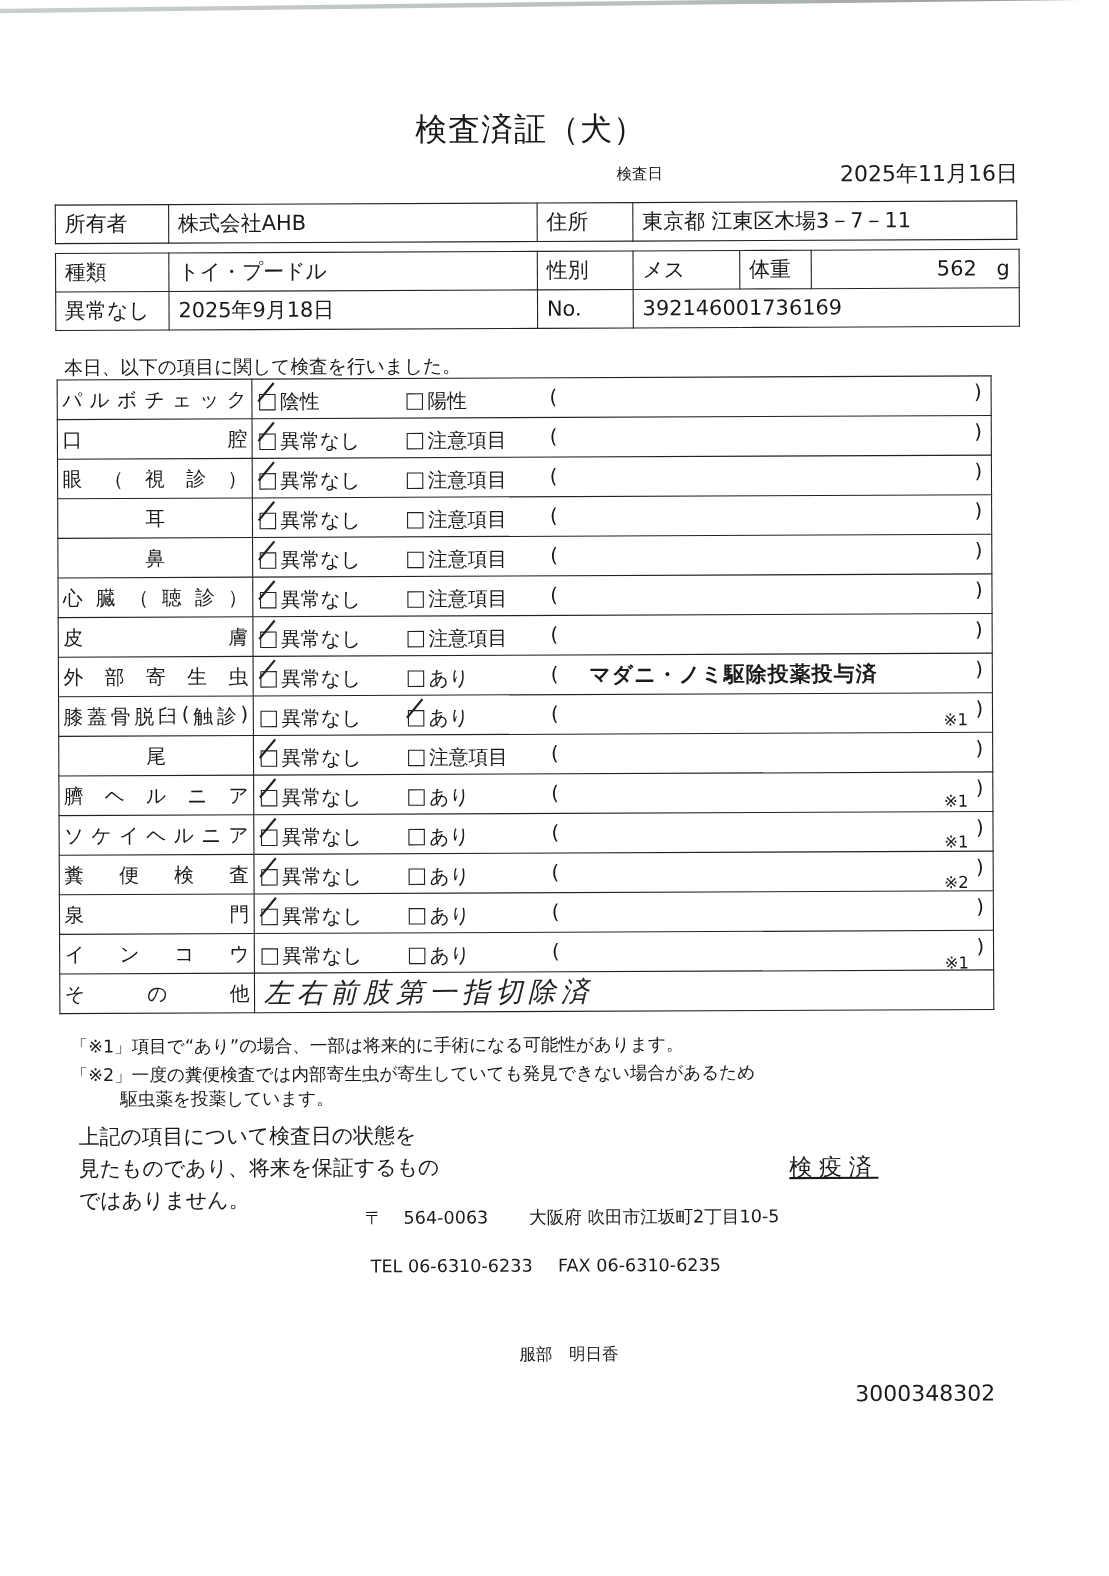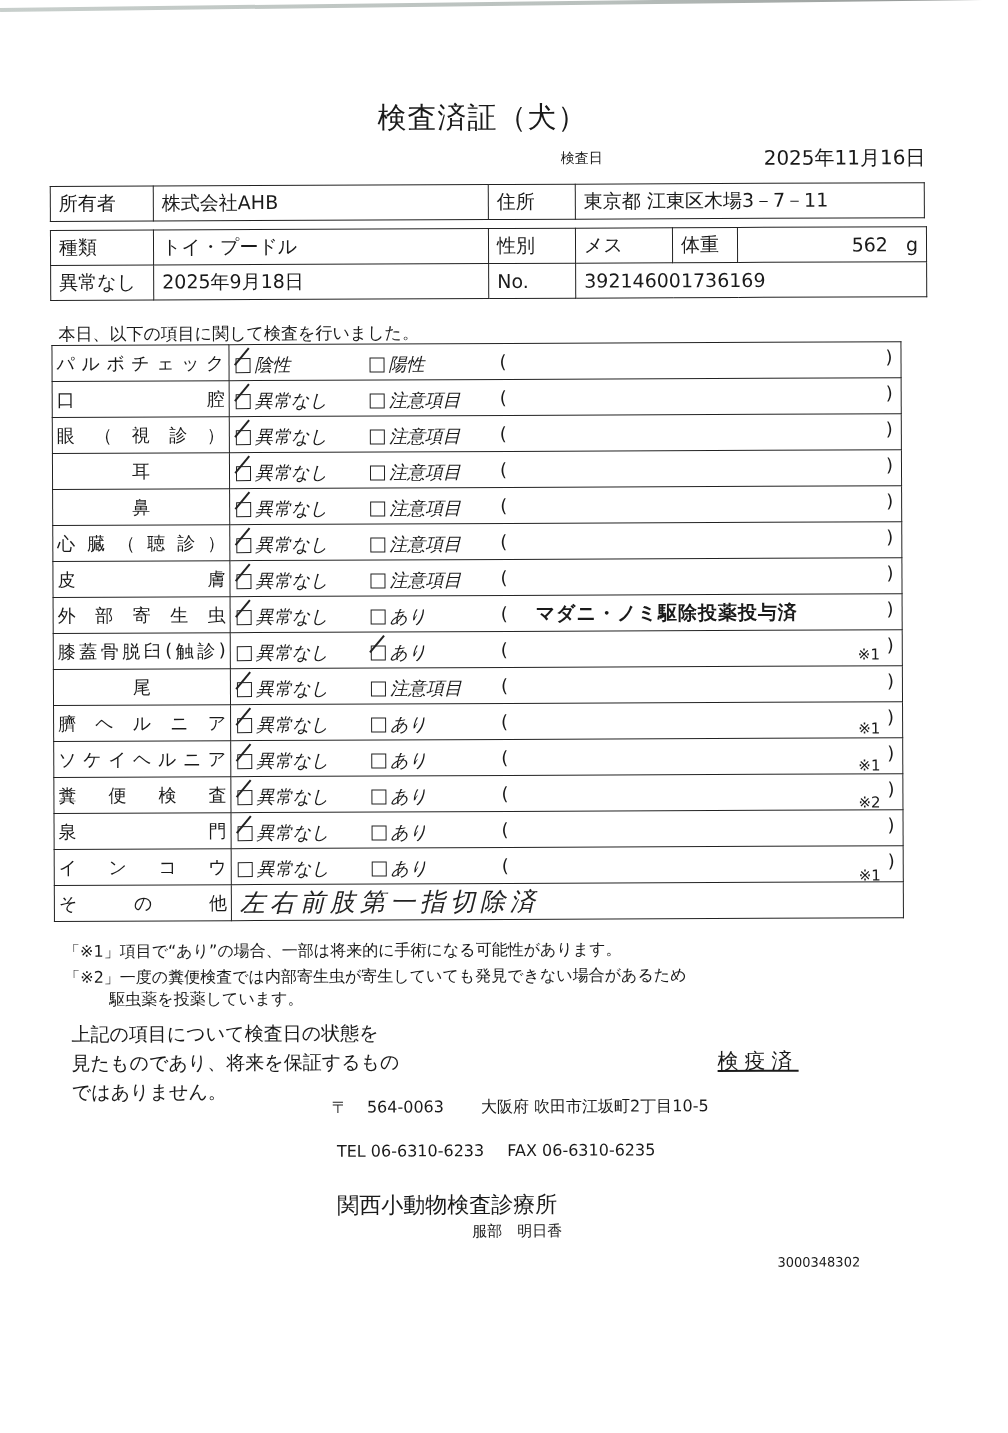--- a/index.html
+++ b/index.html
@@ -24,21 +24,21 @@
 
   .intro { position: absolute; left: 60px; top: 321px; font-size: 17px; }
 
   table.exam { position: absolute; left: 53px; top: 343px; width: 850px; border-collapse: collapse;
                font-size: 18px; }
   table.exam td { border: 1.5px solid #222; height: 35px; padding: 0; white-space: nowrap; }
   table.exam td.item { width: 168px; padding: 0 4px; }
   .spread { display: flex; justify-content: space-between; }
   .center-only { text-align: center; display: block; }
   table.exam td.body { border-left: 1.5px solid #222; border-right: 1.5px solid #222; position: relative; }
-  .opt { position: absolute; top: 8px; display: inline-flex; align-items: center; gap: 2px; font-style: italic; }
+  .opt { position: absolute; top: 8px; display: inline-flex; align-items: center; gap: 2px; }
   .opt1 { left: 6px; }
   .opt2 { left: 140px; }
   .box { display: inline-block; width: 13px; height: 13px; border: 1.5px solid #222; position: relative; margin-right: 2px; }
   .box.checked::after { content: ""; position: absolute; left: -2px; top: 5px; width: 22px; height: 1.5px;
                         background: #222; transform: rotate(-50deg); transform-origin: left center; }
   .paren-l { position: absolute; left: 270px; top: 7px; }
   .paren-r { position: absolute; right: 8px; top: 4px; }
   .note { position: absolute; left: 305px; top: 5px; font-size: 19px; font-weight: bold; letter-spacing: 1px; }
   .mark { position: absolute; left: 858px; font-size: 15px; }
 
@@ -48,21 +48,21 @@
   .footnote { position: absolute; left: 63px; font-size: 16px; }
   .disclaimer { position: absolute; left: 70px; top: 1018px; font-size: 19px; line-height: 29px; }
   .stamp { position: absolute; left: 716px; top: 1048px; font-size: 21px; letter-spacing: 6px; text-decoration: underline; }
   .postal { position: absolute; left: 330px; top: 1097px; font-size: 16px; }
   .postal .zip-sym { margin-right: 14px; }
   .postal .addr { margin-left: 32px; }
   .contact { position: absolute; left: 335px; top: 1141px; font-size: 16px; }
   .contact .fax { margin-left: 18px; }
   .clinic { position: absolute; left: 335px; top: 1190px; font-size: 22px; }
   .vet { position: absolute; left: 470px; top: 1222px; font-size: 15px; }
-  .doc-no { position: absolute; left: 775px; top: 1256px; font-size: 13px; }
+  .doc-no { position: absolute; left: 775px; top: 1256px; font-size: 20px; }
 </style>
 </head>
 <body>
 
 <div class="scan-edge"></div>
 
 <div class="page">
 
   <div class="title">検査済証（犬）</div>
   <div class="exam-date-label">検査日</div>
@@ -460,21 +460,20 @@
 
   <div class="postal">
     <span class="zip-sym">〒</span>
     <span>564-0063</span>
     <span class="addr">大阪府 吹田市江坂町2丁目10-5</span>
   </div>
   <div class="contact">
     <span>TEL 06-6310-6233</span>
     <span class="fax">FAX 06-6310-6235</span>
   </div>
-  <div class="clinic">関西小動物検査診療所</div>
   <div class="vet">服部　明日香</div>
   <div class="doc-no">3000348302</div>
 <div class="mark" style="top: 647.4px;">※1</div>
     <div class="mark" style="top: 721px;">※1</div>
     <div class="mark" style="top: 757.8px;">※1</div>
     <div class="mark" style="top: 794.6px;">※2</div>
     <div class="mark" style="top: 868.2px;">※1</div>
   </div>
 
 </body></html>

